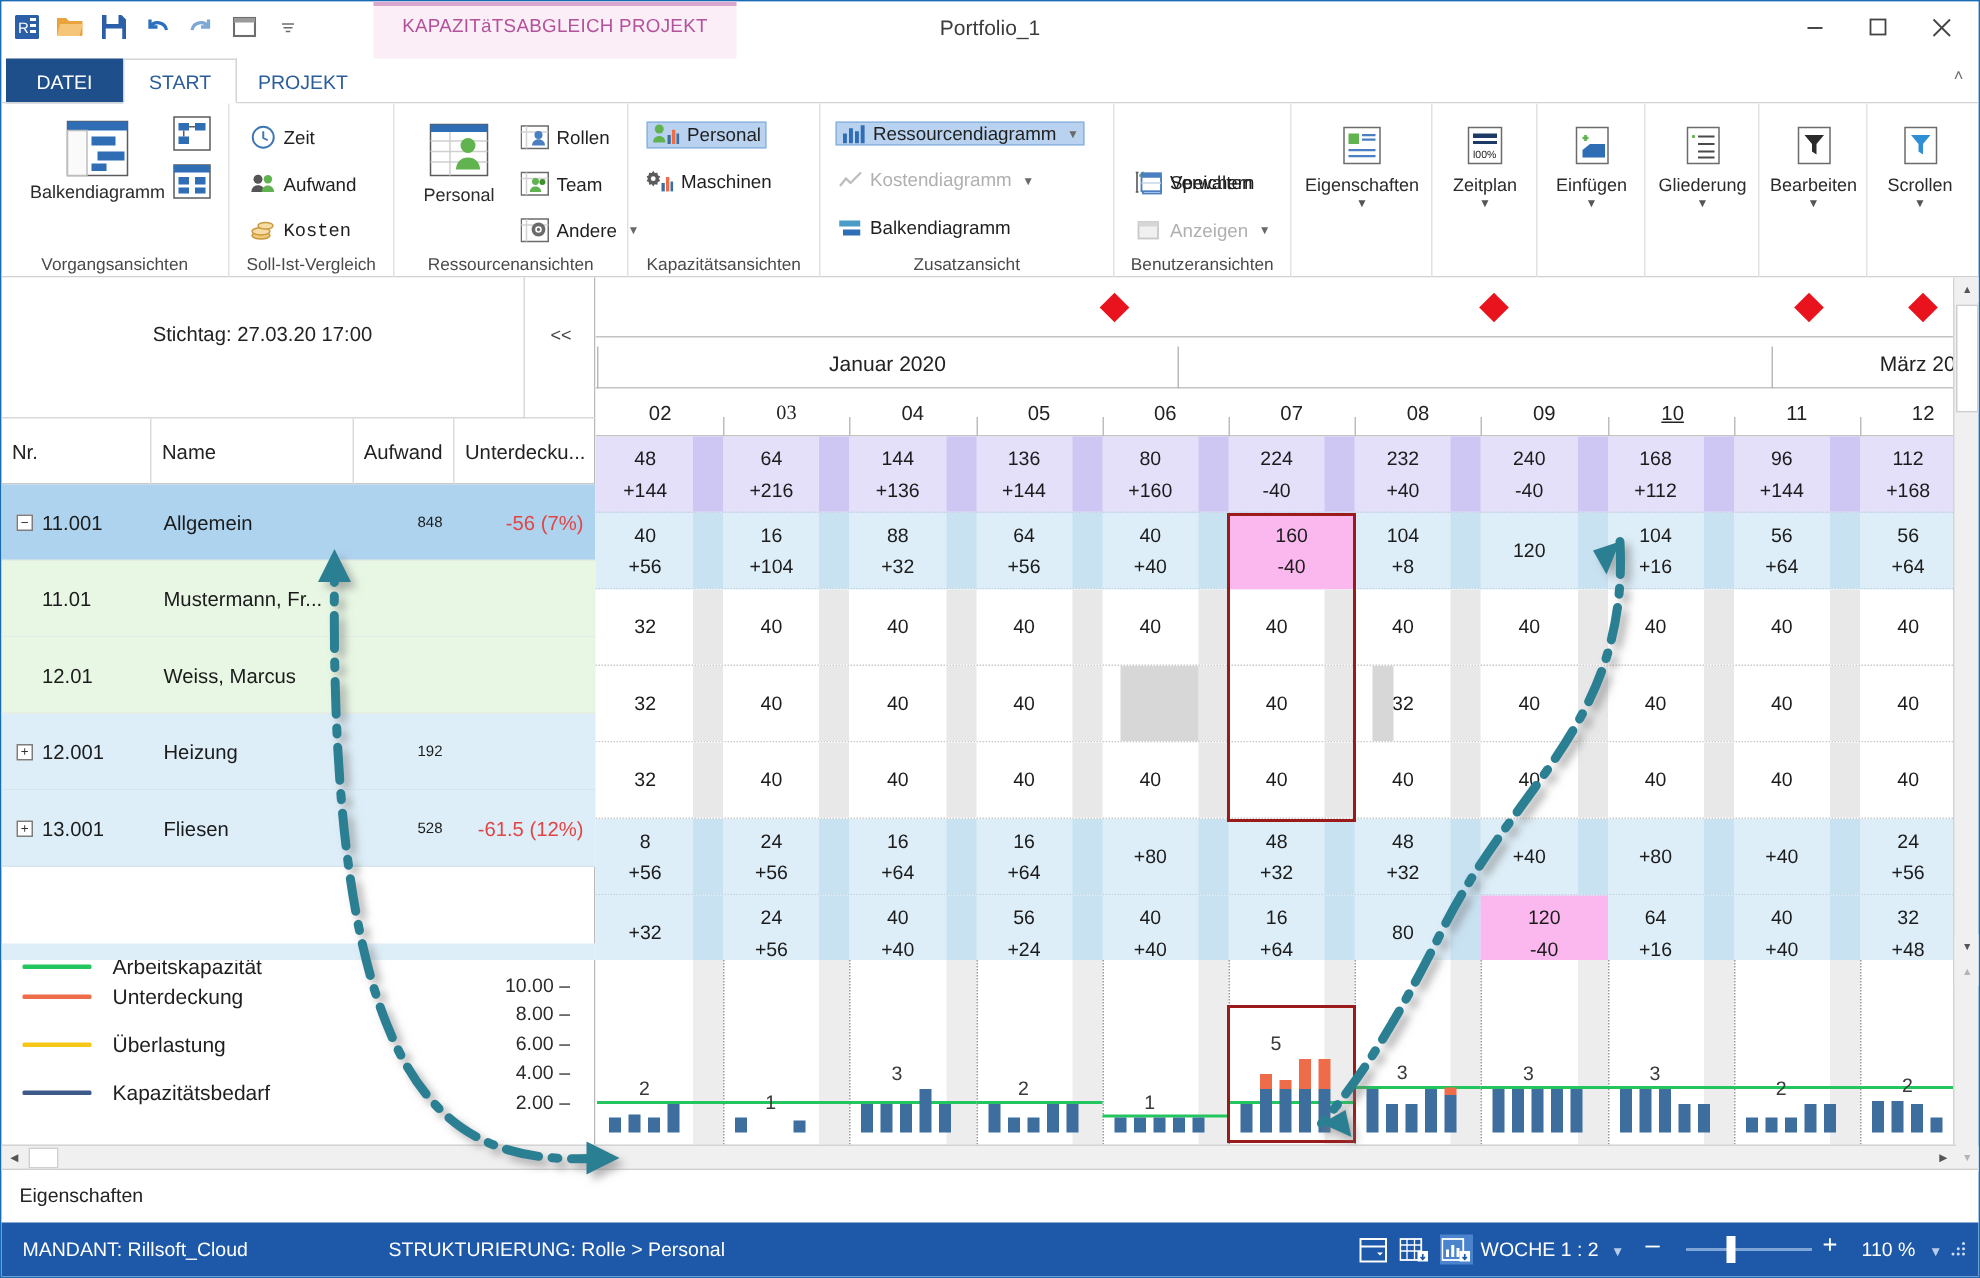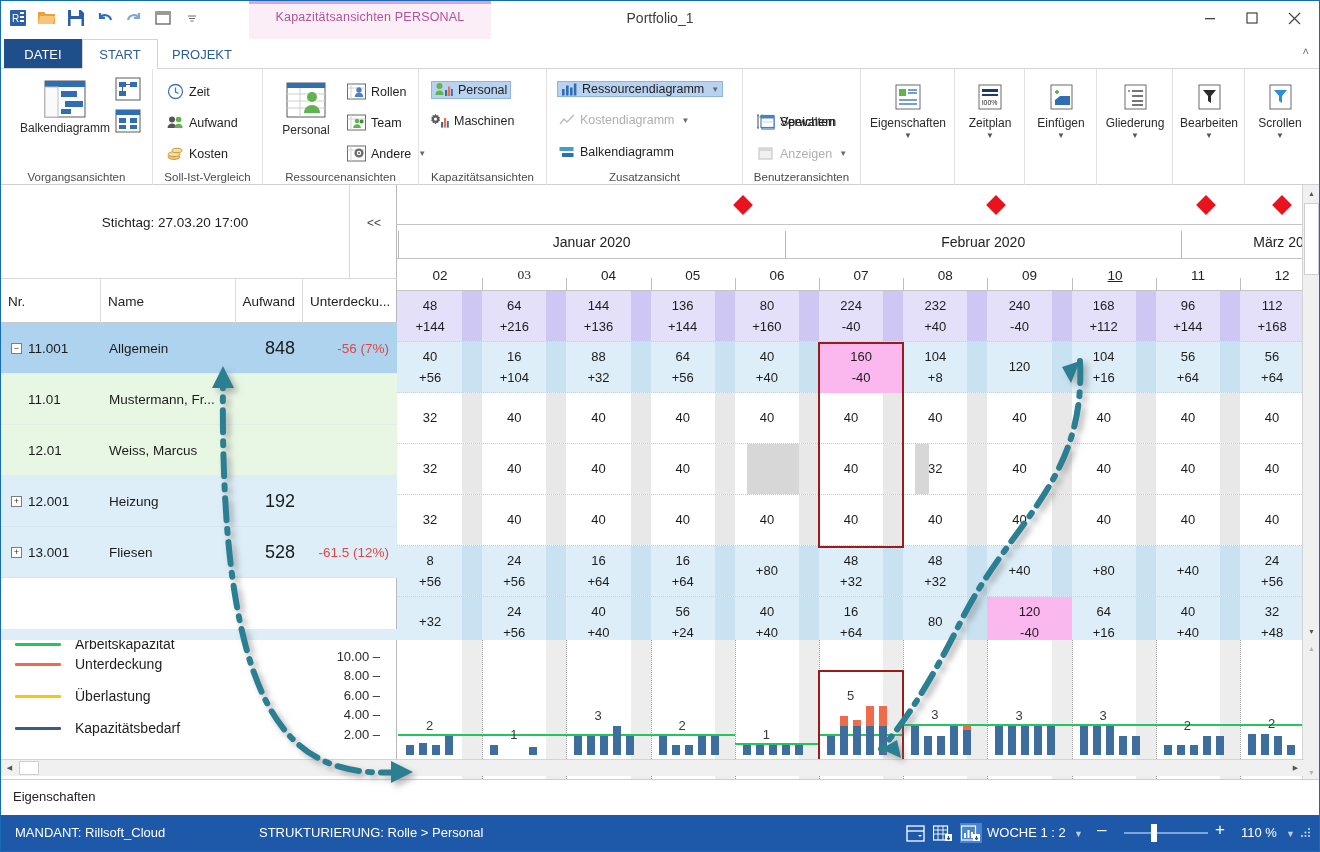--- a/index.html
+++ b/index.html
@@ -47,38 +47,38 @@
   .bigbtn .lbl { font-size:12px; color:#2b2b2b; margin-top:2px; }
   .smitem { position:absolute; display:flex; align-items:center; gap:5px; font-size:12.5px; color:#1f1f1f; white-space:nowrap; }
   .smitem.dis { color:#b0b0b0; }
   .smitem.sel { background:#b9d2ef; border:1px solid #8fb6e0; padding:0 3px; }
   .caret { font-size:8px; color:#6a6a6a; margin-left:2px; }
   .bigbtn2 { position:absolute; display:flex; flex-direction:column; align-items:center; width:74px; }
   .bigbtn2 .lbl { font-size:12px; color:#2b2b2b; margin-top:3px; }
   .bigbtn2 .dn { font-size:8px; color:#555; line-height:8px; margin-top:2px; }
 
   
-  .main { position:relative; height:596px; border-bottom:5px solid #737373; }
+  .main { position:relative; height:596px; border-bottom:1px solid #737373; }
 
   
   .leftpane { position:absolute; left:0; top:0; width:396px; height:455px; background:#fff; border-right:1px solid #b9b9b9; }
   .stichtag { position:absolute; left:0; top:0; width:396px; height:94px; border-bottom:1px solid #d8d8d8; }
   .stichtag .txt { position:absolute; left:0; top:30px; width:348px; text-align:center; font-size:13.5px; color:#222; }
   .collapse-btn { position:absolute; right:8px; top:28px; width:30px; height:20px; display:flex;
     align-items:center; justify-content:center; font-size:12px; color:#444; }
   .sep-v { position:absolute; left:348px; top:0; width:1px; height:94px; background:#d8d8d8; }
 
   .thead { position:absolute; left:0; top:94px; width:396px; height:44px; border-bottom:1px solid #c9c9c9; }
   .th { position:absolute; top:0; height:44px; display:flex; align-items:center; font-size:13.5px; color:#222;
     border-right:1px solid #dcdcdc; padding:0 7px; }
   .tbody { position:absolute; left:0; top:138px; width:396px; }
   .trow { position:relative; height:51px; border-bottom:1px solid #e4ece4; display:flex; align-items:center; }
   .trow .c-nr { position:absolute; left:0; width:100px; height:100%; display:flex; align-items:center; padding-left:10px; font-size:13.5px; }
   .trow .c-name { position:absolute; left:100px; width:135px; height:100%; display:flex; align-items:center; padding-left:8px; font-size:13.5px; }
-  .trow .c-auf { position:absolute; left:235px; width:67px; height:100%; display:flex; align-items:center; justify-content:flex-end; padding-right:8px; font-size:18px; }
+  .trow .c-auf { position:absolute; left:235px; width:67px; height:100%; display:flex; align-items:center; justify-content:flex-end; padding-right:8px; font-size:10px; }
   .trow .c-und { position:absolute; left:302px; width:94px; height:100%; display:flex; align-items:center; justify-content:flex-end; padding-right:8px; font-size:13.5px; color:#e04646; }
   .exp { display:inline-block; width:11px; height:11px; border:1px solid #7d7d7d; background:#fff;
     font-size:9px; line-height:9px; text-align:center; color:#333; margin-right:6px; }
 
   
   .legendpane { position:absolute; left:0; top:455px; width:396px; height:141px; background:#fff; border-right:1px solid #b9b9b9; overflow:hidden; }
   .lg { position:absolute; left:14px; display:flex; align-items:center; gap:14px; font-size:14px; color:#1f1f1f; }
   .lgline { width:46px; height:3px; border-radius:1px; }
   .yaxis { position:absolute; right:16px; text-align:right; font-size:13px; color:#2b2b2b; }
 
@@ -129,21 +129,21 @@
 
   svg { display:block; }
 </style>
 </head>
 <body>
 
 <div class="app">
 
   <div class="titlebar">
     <div class="ctx-banner"></div>
-    <div class="ctx-title">Kapazitätsansichten PERSONAL</div>
+    <div class="ctx-title">KAPAZITäTSABGLEICH PROJEKT</div>
 
     <div class="qat">
       <span class="ic">
         <svg width="18" height="18" viewBox="0 0 18 18">
             <rect x="1" y="1" width="16" height="16" rx="1" fill="#2b5fa8"></rect>
             <text x="3" y="13" font-size="10" fill="#fff" font-family="Liberation Sans">R</text>
             <rect x="11" y="3" width="4" height="2" fill="#fff"></rect>
             <rect x="11" y="7" width="4" height="2" fill="#fff"></rect>
             <rect x="11" y="11" width="4" height="2" fill="#fff"></rect>
           </svg>
@@ -272,21 +272,21 @@
         <span>
             <svg width="17" height="17" viewBox="0 0 17 17">
               <circle cx="5" cy="5.5" r="3" fill="#555"></circle>
               <path d="M0.6 14c0-3 2-4.5 4.4-4.5S9.4 11 9.4 14z" fill="#555"></path>
               <circle cx="11.6" cy="5.5" r="2.8" fill="#61b34f"></circle>
               <path d="M7.5 14c0-2.8 1.9-4.3 4.1-4.3s4.1 1.5 4.1 4.3z" fill="#61b34f"></path>
             </svg>
           </span>
         <span>Aufwand</span>
       </div>
-      <div class="smitem" style="left:14px; top:76px;">
+      <div class="smitem" style="left:14px; top:76px;font-family:Liberation Mono, monospace;">
         <span>
             <svg width="17" height="17" viewBox="0 0 17 17">
               <ellipse cx="7" cy="12" rx="6" ry="2.4" fill="#f0c878" stroke="#c89a3f"></ellipse>
               <ellipse cx="7" cy="9.2" rx="6" ry="2.4" fill="#f7dca6" stroke="#c89a3f"></ellipse>
               <ellipse cx="10" cy="5.5" rx="5" ry="2.2" fill="#f7dca6" stroke="#c89a3f"></ellipse>
             </svg>
           </span>
         <span>Kosten</span>
       </div>
       <div class="glabel">Soll-Ist-Vergleich</div>
@@ -609,21 +609,20 @@
     <div class="rightpane">
       <div class="milestones" id="milestones">
           <div class="diamond" style="left: 339.22px;"></div>
           <div class="diamond" style="left: 591.82px;"></div>
           <div class="diamond" style="left: 802.32px;"></div>
           <div class="diamond" style="left: 878.1px;"></div>
         </div>
       <div class="months" id="months">
           <div class="month" style="left: 1px; width: 387.32px;">Januar 2020</div>
           <div class="msep" style="left: 1px;"></div>
-          <div class="month" style="left: 388.32px; width: 395.74px;">Februar 2020</div>
           <div class="msep" style="left: 388.32px;"></div>
           <div class="month" style="left: 784.06px; width: 210.5px;">März 2020</div>
           <div class="msep" style="left: 784.06px;"></div>
         </div>
       <div class="weeks" id="weeks">
           <div class="wk" style="left: 1px; width: 84.2px;">02</div>
           <div class="wsep" style="left: 85.2px;"></div>
           <div class="wk" style="left: 85.2px; width: 84.2px; font-family: Liberation Serif, serif;">03</div>
           <div class="wsep" style="left: 169.4px;"></div>
           <div class="wk" style="left: 169.4px; width: 84.2px;">04</div>

